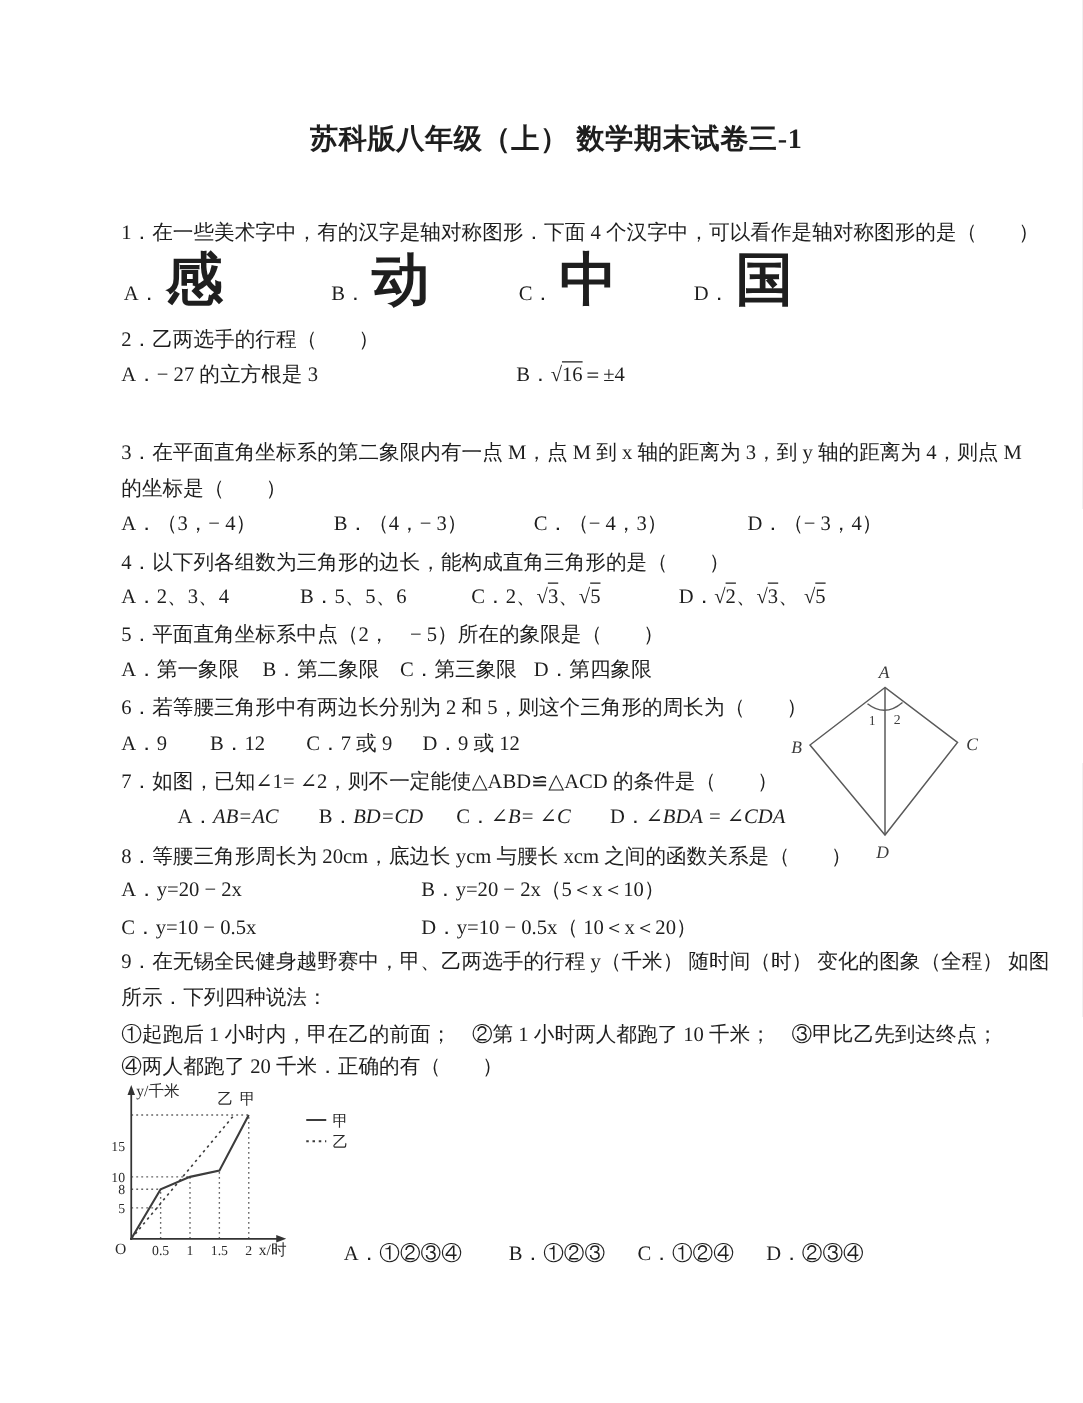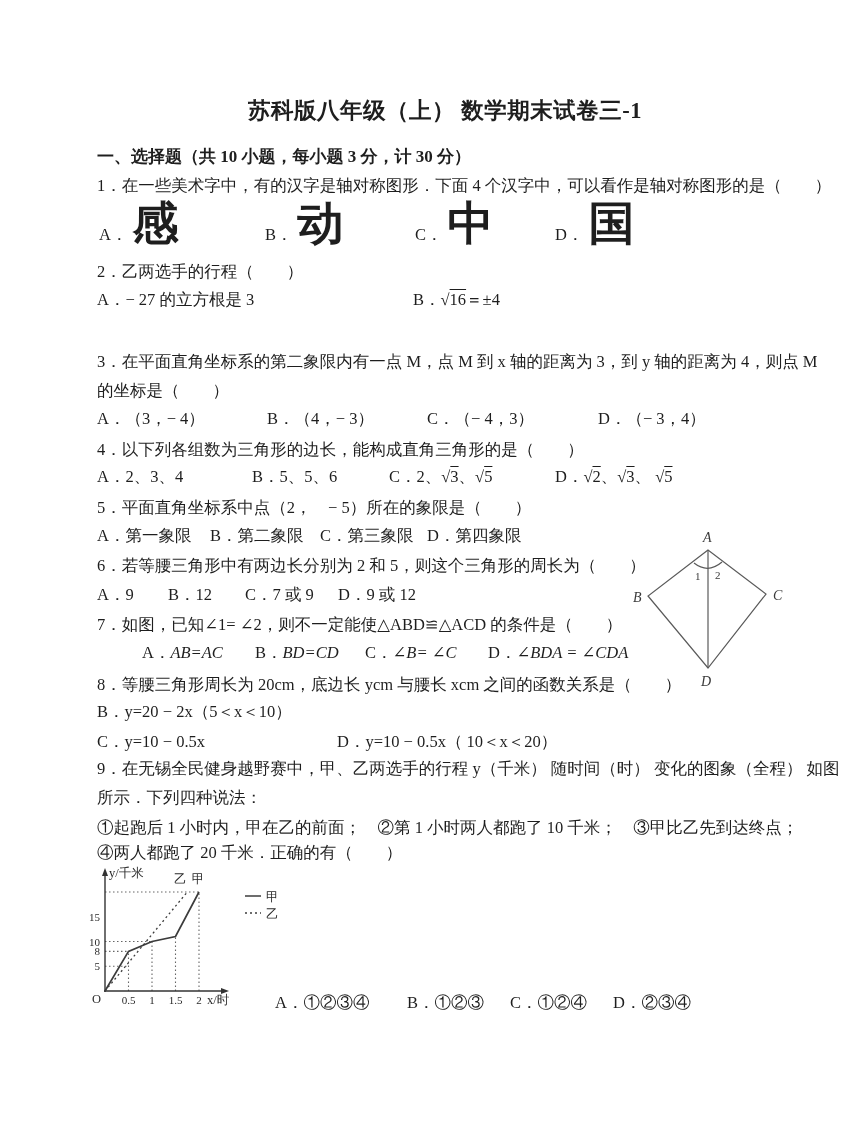--- a/index.html
+++ b/index.html
@@ -43,21 +43,20 @@
   .vlabel { font-size: 14px; font-style: italic; fill: #3a3a3a; }
   .angnum { font-size: 11px; fill: #3a3a3a; }
 </style>
 </head>
 <body>
 
 <div class="page">
 
   <div class="abs title">苏科版八年级（上） 数学期末试卷三-1</div>
 
-  <div class="abs heading" style="left:97px; top:146px;">一、选择题（共 10 小题，每小题 3 分，计 30 分）</div>
 
   <div class="abs" style="left:97px; top:175px;"><span>1．</span><span>在一些美术字中，有的汉字是轴对称图形．下面 4 个汉字中，可以看作是轴对称图形的是（　　）</span></div>
   <div class="abs q1row" style="left:99px; top:201px;">
     <span class="q1opt" style="width:166px;">
         <span>A．</span>
         <span class="bigchar">感</span>
       </span>
     <span class="q1opt" style="width:150px;">
         <span>B．</span>
         <span class="bigchar">动</span>
@@ -83,21 +82,21 @@
   <div class="abs optrow" style="left:97px; top:408px;">
     <span class="opt" style="width:170px;"><span>A．</span><span>（3，− 4）</span></span>
     <span class="opt" style="width:160px;"><span>B．</span><span>（4，− 3）</span></span>
     <span class="opt" style="width:171px;"><span>C．</span><span>（− 4，3）</span></span>
     <span class="opt"><span>D．</span><span>（− 3，4）</span></span>
   </div>
 
   <div class="abs" style="left:97px; top:439px;"><span>4．</span><span>以下列各组数为三角形的边长，能构成直角三角形的是（　　）</span></div>
   <div class="abs optrow" style="left:97px; top:466px;">
     <span class="opt" style="width:143px;"><span>A．</span><span>2、3、4</span></span>
-    <span class="opt" style="width:137px;margin-left:12px;"><span>B．</span><span>5、5、6</span></span>
+    <span class="opt" style="width:137px;"><span>B．</span><span>5、5、6</span></span>
     <span class="opt" style="width:166px;"><span>C．</span><span>2、√<span class="ovl">3</span>、√<span class="ovl">5</span></span></span>
     <span class="opt"><span>D．</span><span>√<span class="ovl">2</span>、√<span class="ovl">3</span>、 √<span class="ovl">5</span></span></span>
   </div>
 
   <div class="abs" style="left:97px; top:497px;text-align:right;"><span>5．</span><span>平面直角坐标系中点（2，　− 5）所在的象限是（　　）</span></div>
   <div class="abs optrow" style="left:97px; top:525px;">
     <span class="opt" style="width:113px;"><span>A．</span><span>第一象限</span></span>
     <span class="opt" style="width:110px;"><span>B．</span><span>第二象限</span></span>
     <span class="opt" style="width:107px;"><span>C．</span><span>第三象限</span></span>
     <span class="opt"><span>D．</span><span>第四象限</span></span>
@@ -128,20 +127,21 @@
     <text x="73" y="20" class="vlabel">A</text>
     <text x="3" y="80" class="vlabel">B</text>
     <text x="143" y="78" class="vlabel">C</text>
     <text x="71" y="164" class="vlabel">D</text>
     <text x="65" y="58" class="angnum">1</text>
     <text x="85" y="57" class="angnum">2</text>
   </svg>
 
   <div class="abs" style="left:97px; top:674px;"><span>8．</span><span>等腰三角形周长为 20cm，底边长 ycm 与腰长 xcm 之间的函数关系是（　　）</span></div>
   <div class="abs optrow" style="left:97px; top:701px;">
+    <span class="opt" style="width:240px;"><span>A．</span><span>y=20 − 2x</span></span>
     <span class="opt"><span>B．</span><span>y=20 − 2x（5＜x＜10）</span></span>
   </div>
   <div class="abs optrow" style="left:97px; top:731px;justify-content:flex-end;">
     <span class="opt" style="width:240px;"><span>C．</span><span>y=10 − 0.5x</span></span>
     <span class="opt"><span>D．</span><span>y=10 − 0.5x（ 10＜x＜20）</span></span>
   </div>
 
   <div class="abs" style="left:97px; top:758px;"><span>9．</span><span>在无锡全民健身越野赛中，甲、乙两选手的行程 y（千米） 随时间（时） 变化的图象（全程） 如图</span></div>
   <div class="abs" style="left:97px; top:787px;">所示．下列四种说法：</div>
   <div class="abs" style="left:97px; top:817px;">①起跑后 1 小时内，甲在乙的前面；　②第 1 小时两人都跑了 10 千米；　③甲比乙先到达终点；</div>

